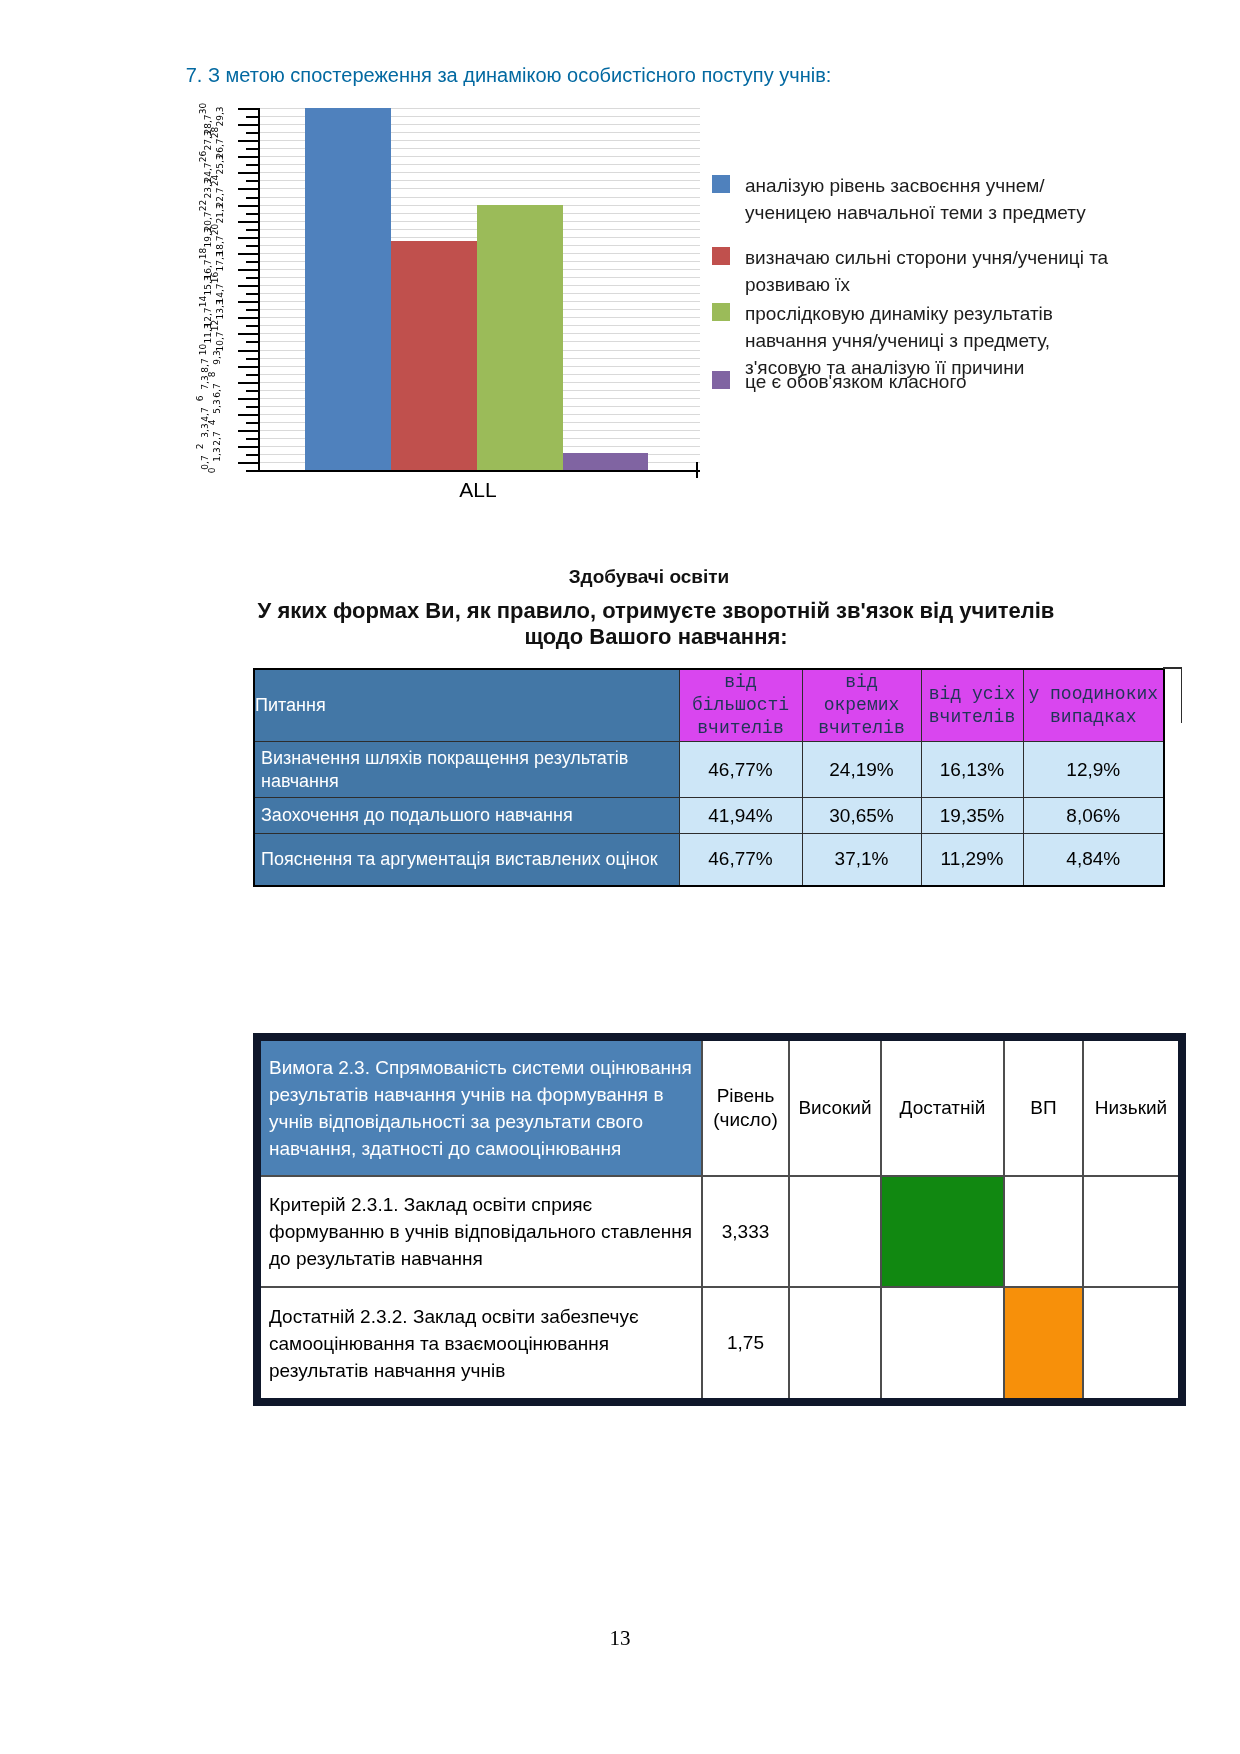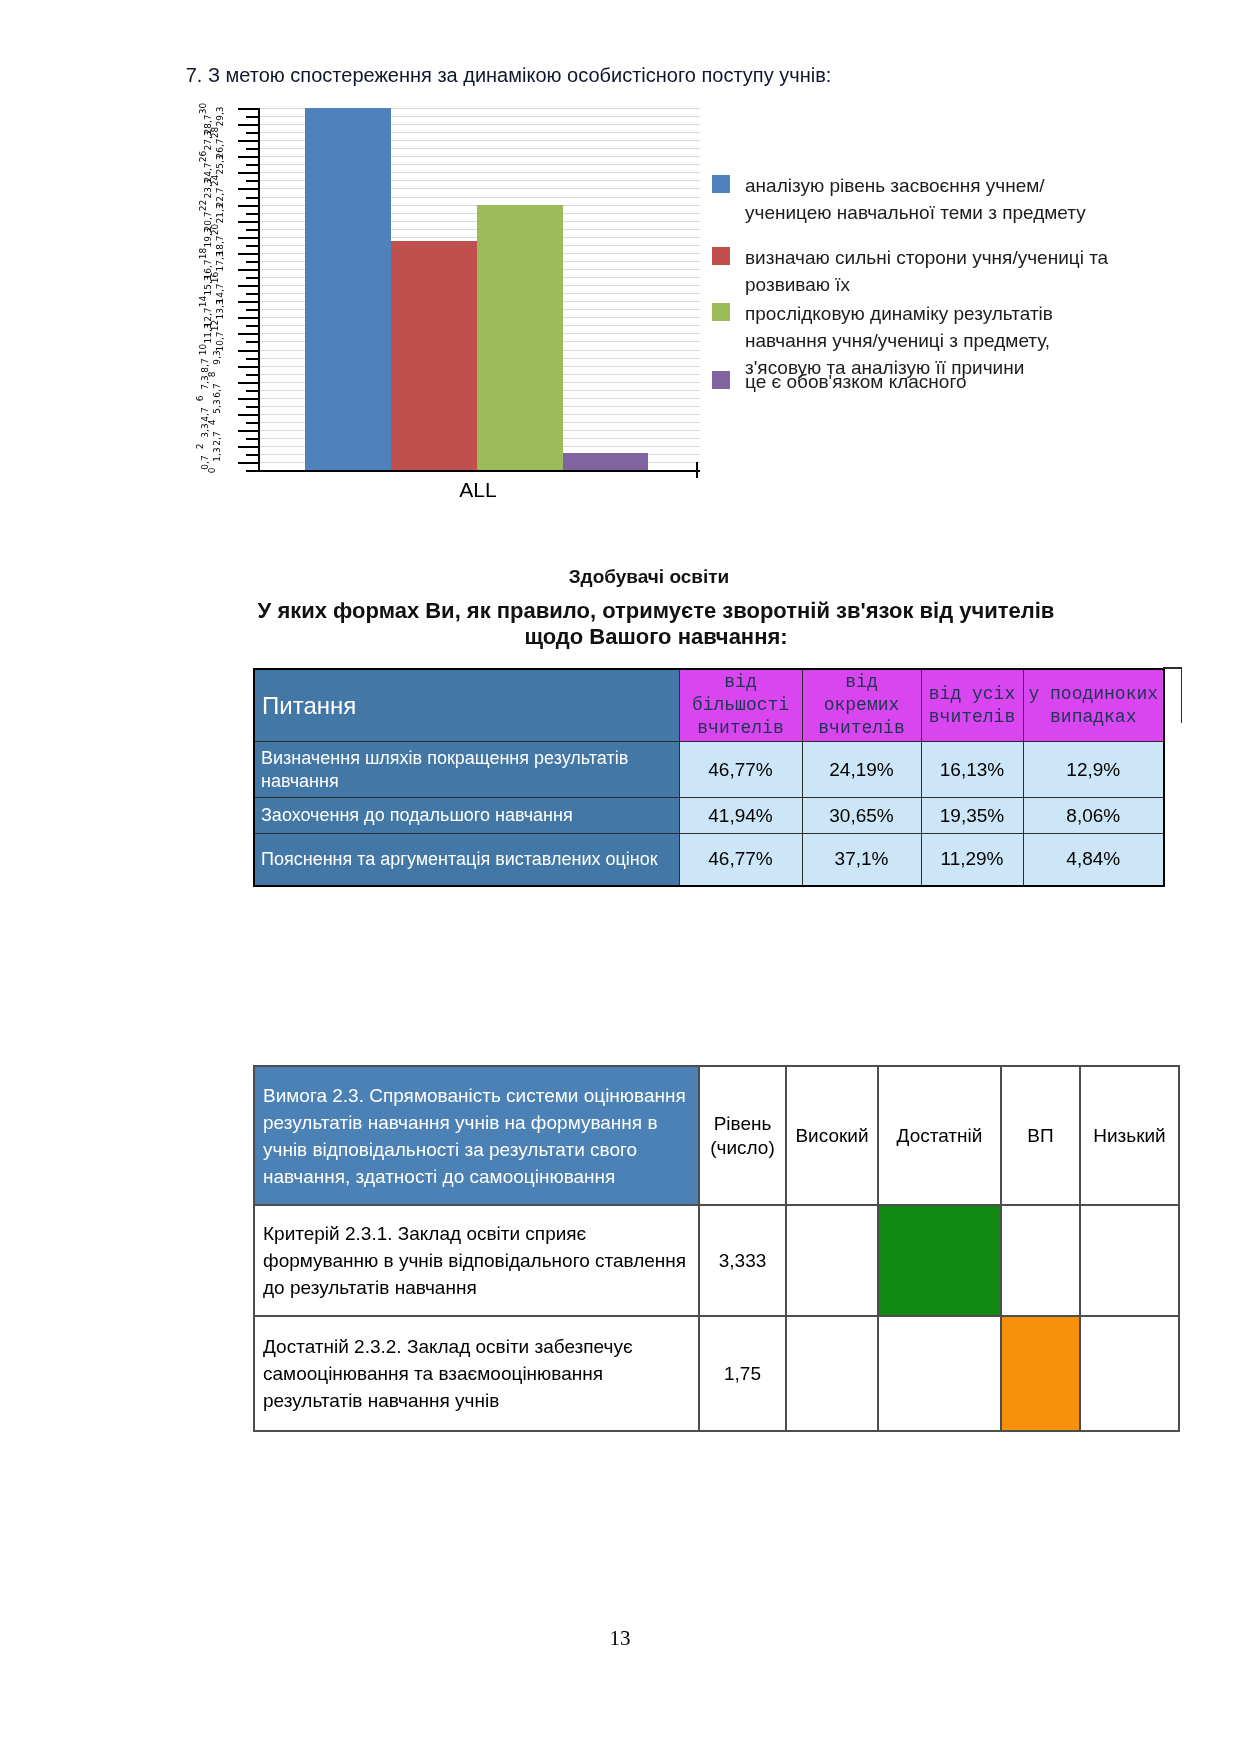--- a/index.html
+++ b/index.html
@@ -3,21 +3,21 @@
 <meta charset="utf-8">
 <style>
   html,body{margin:0;padding:0;}
   body{
     width:1240px;height:1754px;position:relative;background:#ffffff;
     font-family:"Liberation Sans", sans-serif;color:#111;
   }
   .abs{position:absolute;}
 
   
-  .chart-title{top:64px;left:0;width:1017px;text-align:center;font-size:20px;color:#0f172a;}
+  .chart-title{top:64px;left:0;width:1017px;text-align:center;font-size:20px;color:#0369a1;}
   .plot{
     left:258px;top:108px;width:440px;height:362px;
     border-left:2px solid #000;border-bottom:2px solid #000;background:#fff;
     background-image:repeating-linear-gradient(to bottom,#d9d9d9 0px,#d9d9d9 1px,transparent 1px,transparent 8.05px);
   }
   .ytickmarks{left:246px;top:108px;width:12px;height:366px;
     background-image:repeating-linear-gradient(to bottom,#000 0px,#000 2px,transparent 2px,transparent 8.05px);}
   .ytickmarks2{left:238px;top:108px;width:8px;height:366px;
     background-image:repeating-linear-gradient(to bottom,#000 0px,#000 2px,transparent 2px,transparent 16.1px);}
   .ylabels{left:196px;top:108px;width:46px;height:366px;}
@@ -36,30 +36,30 @@
   
   .sect-heading{left:246px;top:566px;width:806px;text-align:center;font-weight:bold;font-size:19px;}
   .sect-question{left:253px;top:598px;width:806px;text-align:center;font-weight:bold;font-size:22px;line-height:26px;}
 
   
   table{border-collapse:collapse;table-layout:fixed;}
   .t1{left:253px;top:668px;}
   .t1 table{width:910px;}
   .t1 td{border:1px solid #2d2d2d;vertical-align:middle;overflow:hidden;}
   .t1 table{border:2px solid #000;}
-  .t1 .hdr-q{background:#4377A6;color:#fff;font-size:24px;padding-left:7px;}
+  .t1 .hdr-q{background:#4377A6;color:#fff;font-size:18px;padding-left:0;}
   .t1 .hdr-v{background:#d946ef;color:#1F3555;font-size:18px;text-align:center;line-height:23px;font-family:Liberation Mono, monospace;}
   .t1 .lbl{background:#4377A6;color:#fff;font-size:18px;padding:2px 6px;line-height:23px;}
   .t1 .val{background:#CDE6F7;color:#000;font-size:19px;text-align:center;}
   .t1-notch-h{left:1163px;top:667px;width:19px;height:2px;background:#2d2d2d;}
   .t1-notch-v{left:1181px;top:667px;width:1px;height:56px;background:#2d2d2d;}
 
   
   .t2{left:253px;top:1033px;}
-  .t2 table{width:925px;border:2px solid #0f172a;margin-top:32px;}
+  .t2 table{width:925px;border:8px solid #0f172a;}
   .t2 td{border:2px solid #4d4d4d;vertical-align:middle;overflow:hidden;}
   .t2 .req{background:#4C81B5;color:#fff;font-size:19px;line-height:27px;padding:4px 8px;vertical-align:middle;}
   .t2 .hdr{background:#fff;color:#000;font-size:19px;text-align:center;line-height:24px;}
   .t2 .crit{background:#fff;color:#000;font-size:19px;line-height:27px;padding:4px 8px;}
   .t2 .lvl{background:#fff;color:#000;font-size:19px;text-align:center;}
   .t2 .cell{background:#fff;}
 
   .page-number{top:1626px;left:0;width:1240px;text-align:center;
     font-family:"Liberation Serif",serif;font-size:21px;color:#000;}
 </style>

